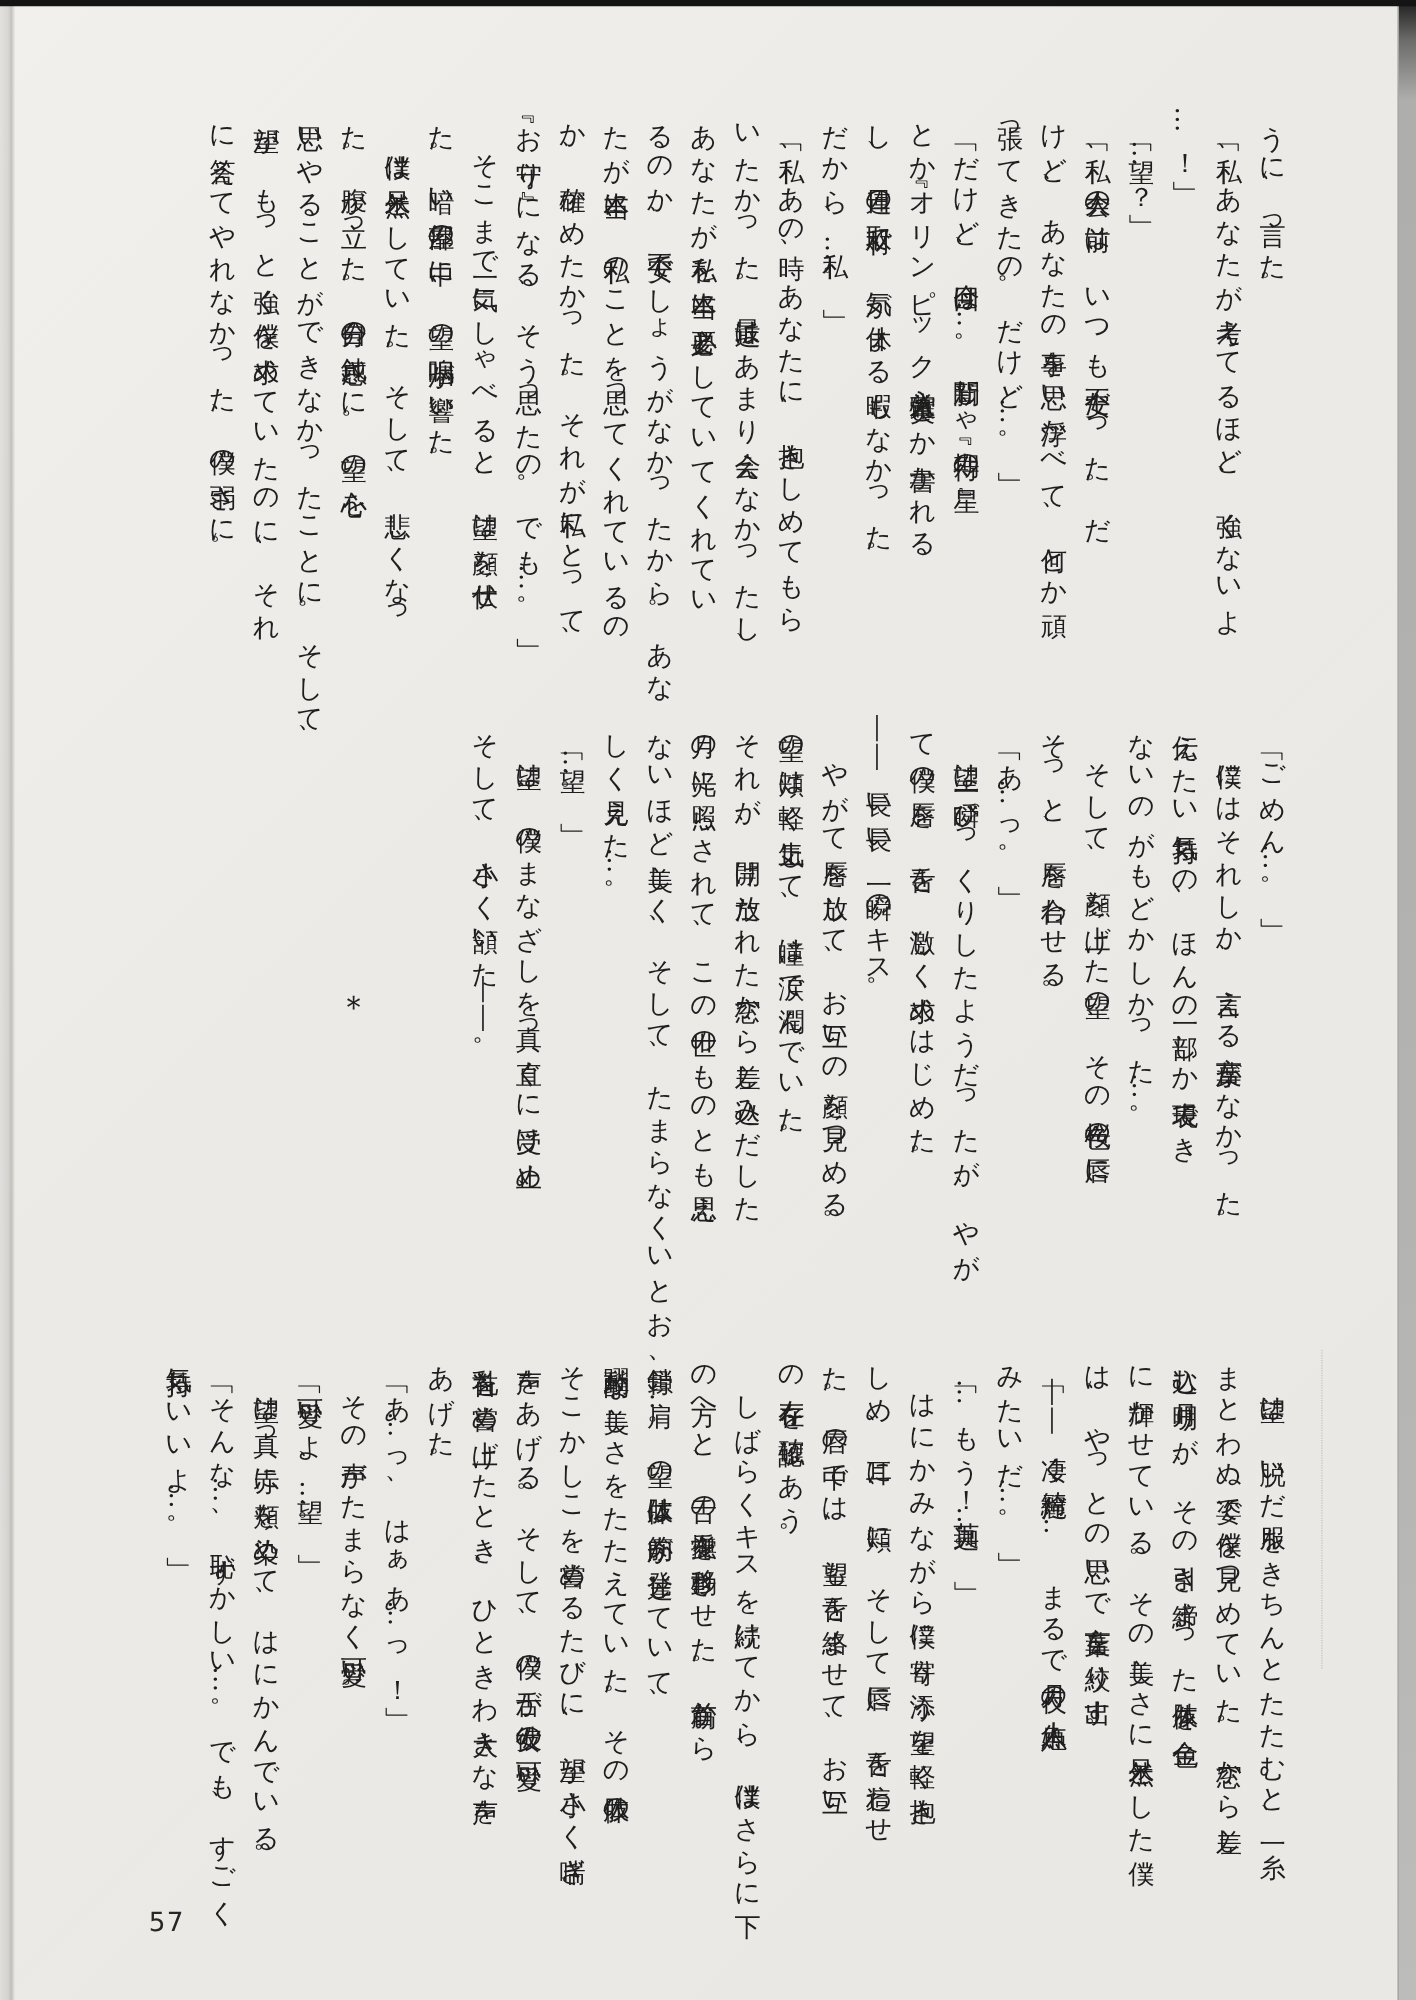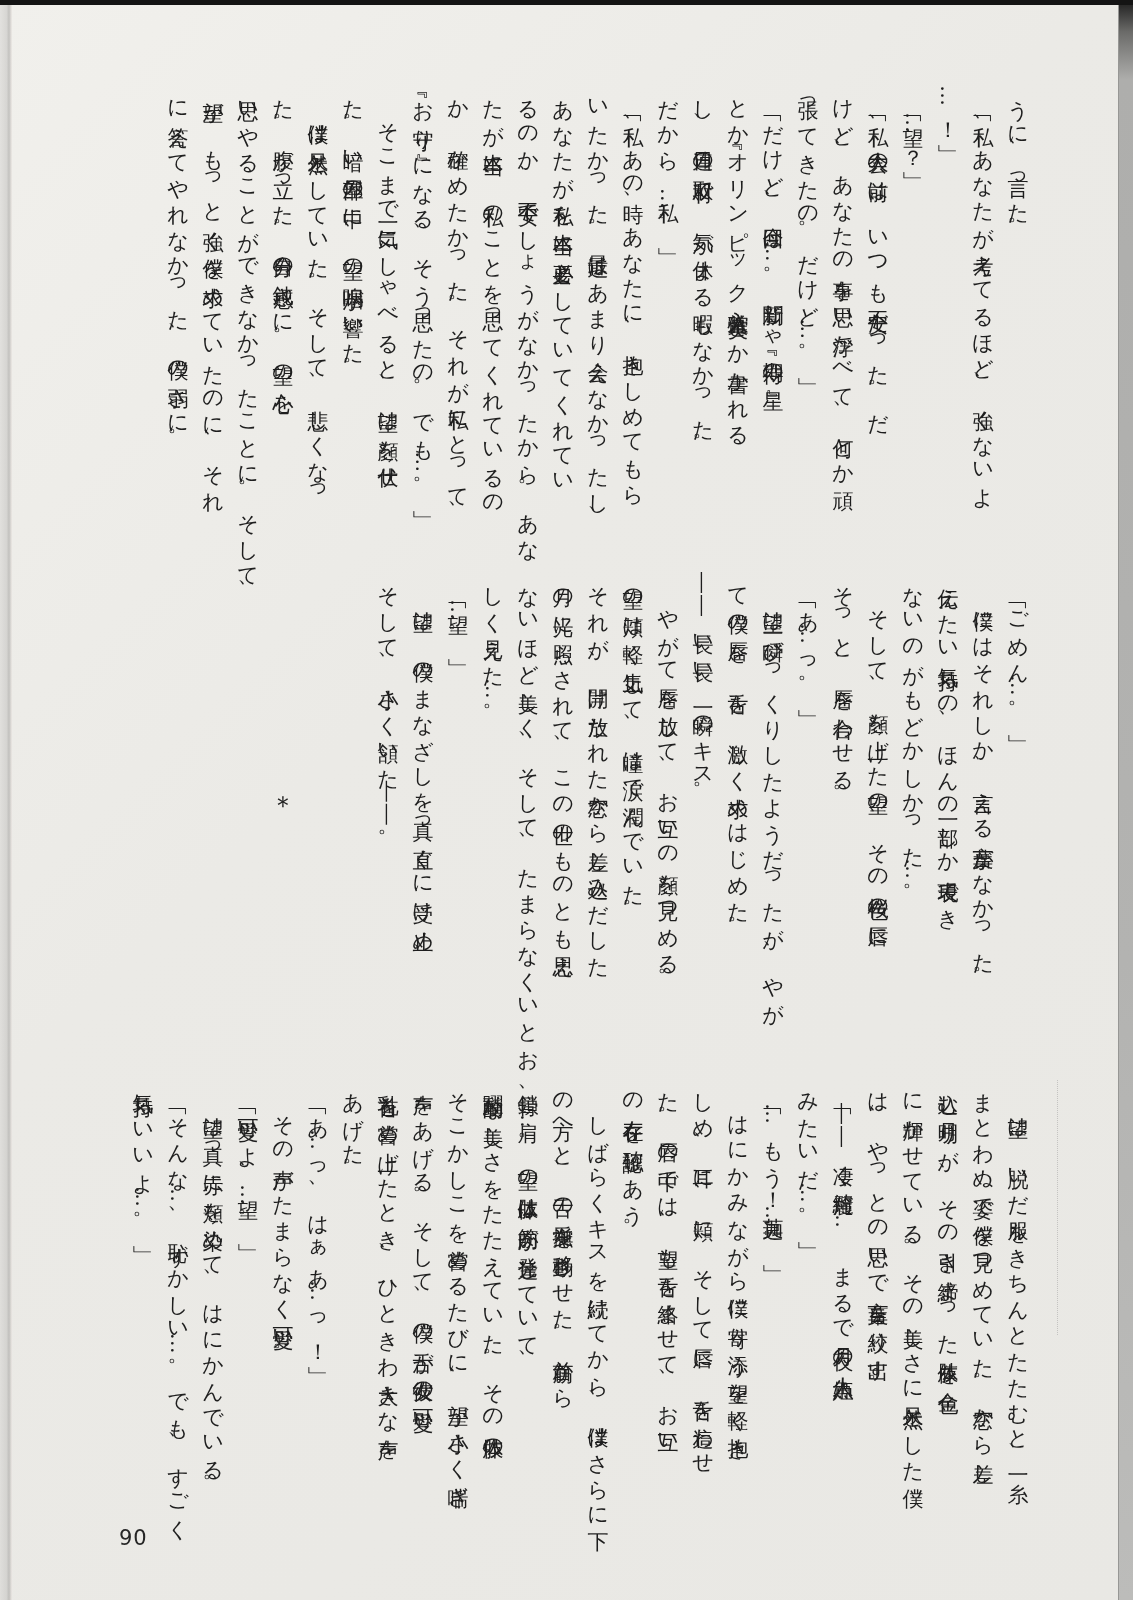--- a/index.html
+++ b/index.html
@@ -186,13 +186,13 @@
     <div class="tcol">乳首を嘗め上げたとき、ひときわ大きな声を</div>
     <div class="tcol">あげた。</div>
     <div class="tcol">　「あ…っ、はぁあ…っ！」</div>
     <div class="tcol">　その声がたまらなく可愛い。</div>
     <div class="tcol">　「可愛いよ、望…。」</div>
     <div class="tcol">　望は真っ赤に頬を染めて、はにかんでいる。</div>
     <div class="tcol">　「そんな…、恥ずかしい…。でも、すごく</div>
     <div class="tcol">気持ちいいよ…。」</div>
   </div>
 
-<div class="page-number">90</div>
+<div class="page-number">57</div>
 
 </body></html>

